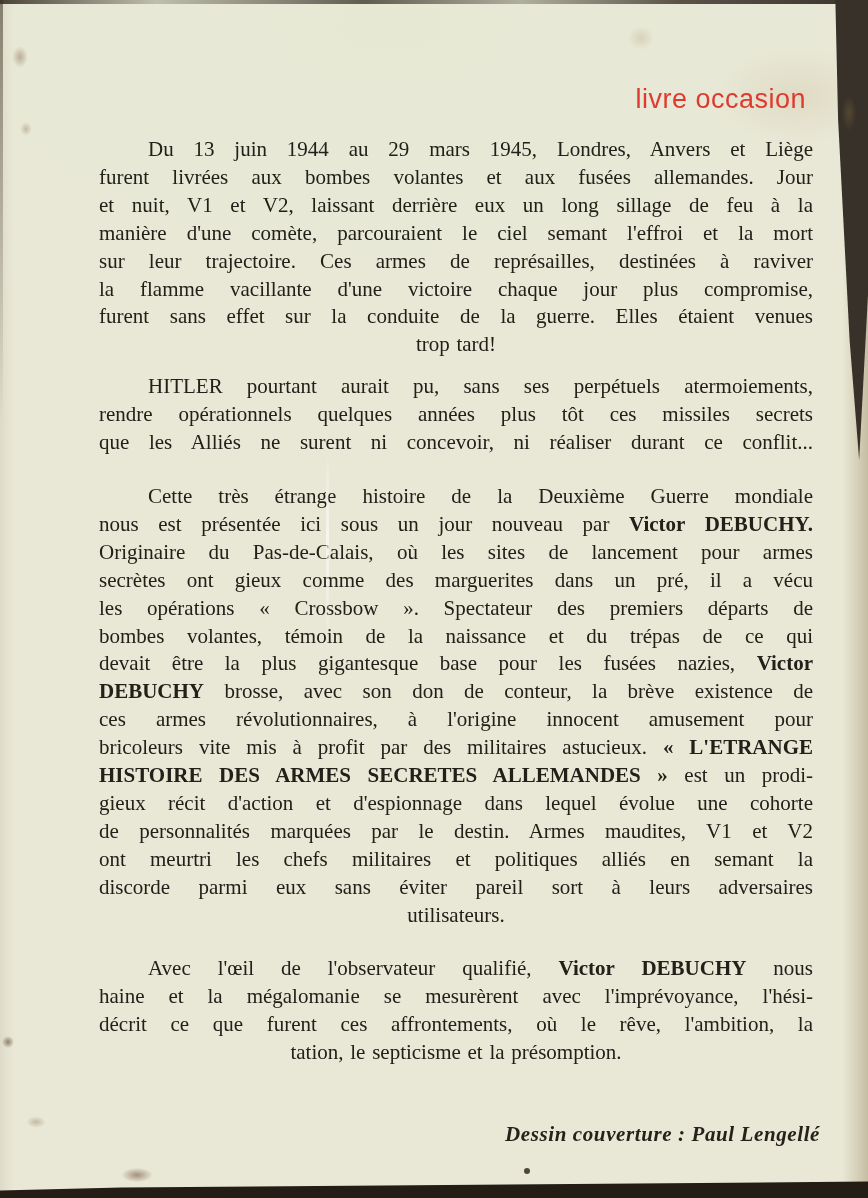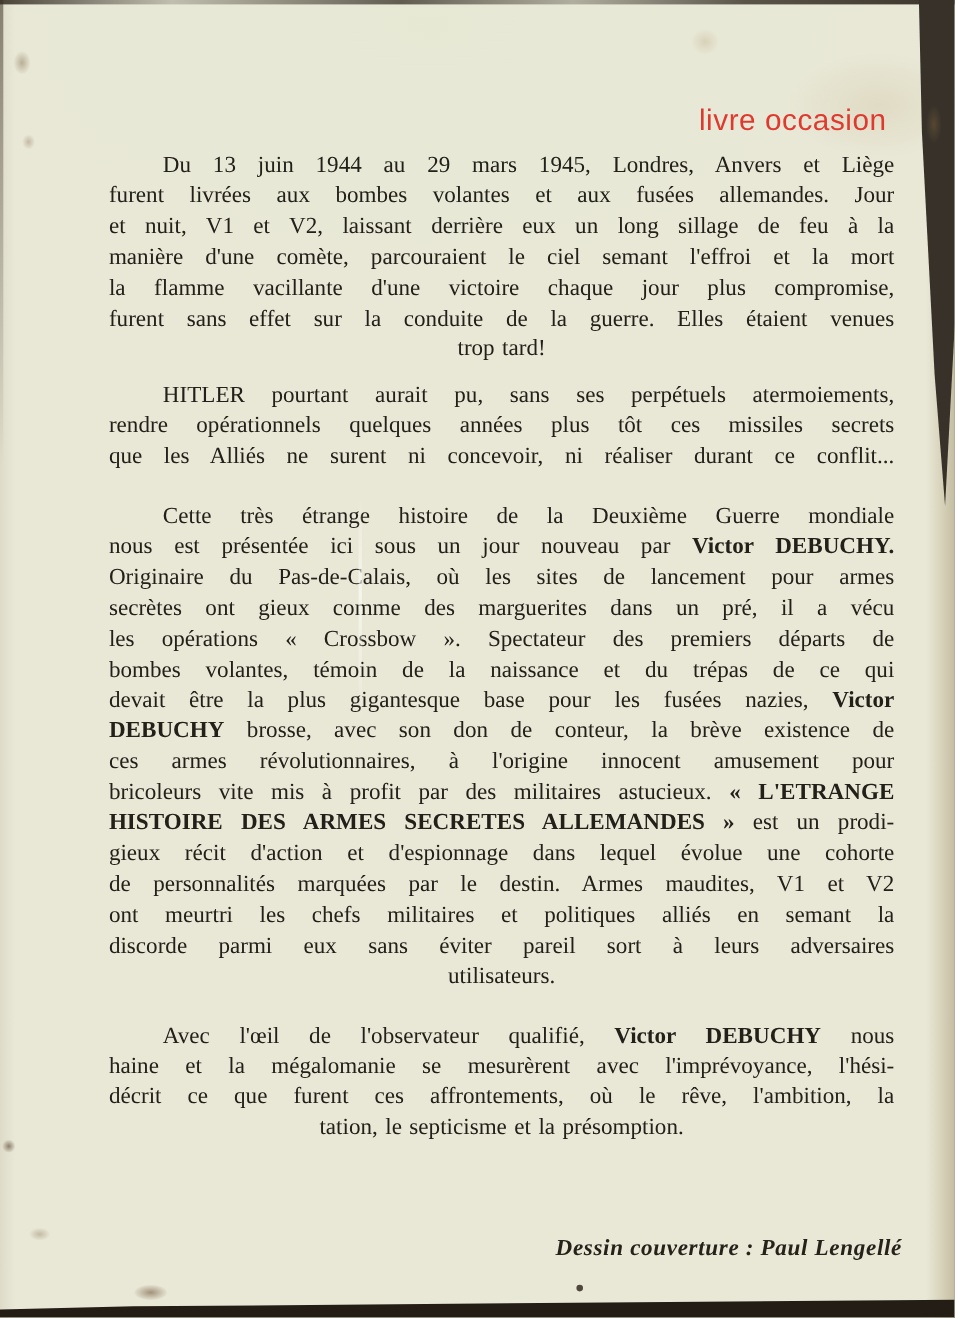--- a/index.html
+++ b/index.html
@@ -6,21 +6,21 @@
   .scan{
     position:relative;width:868px;height:1198px;overflow:hidden;
     background:
       radial-gradient(120px 70px at 92% 8%, rgba(190,172,128,.22), transparent 70%),
       radial-gradient(600px 320px at 45% 2%, rgba(228,232,210,.55), transparent 75%),
       linear-gradient(to right, rgba(120,100,70,.10), transparent 14px),
       linear-gradient(#e9e8d7,#e9e8d7);
     font-family:"Liberation Sans","DejaVu Sans",sans-serif;
     color:#222019;
   }
-  .stamp{position:absolute;top:94px;right:62px;font-size:27px;letter-spacing:.5px;}
+  .stamp{position:absolute;top:84px;right:62px;font-size:27px;letter-spacing:.5px;}
   .text-block{position:absolute;left:99px;top:136px;width:714px;font-size:21px;line-height:27.9px;word-spacing:1.5px;font-family:Liberation Serif, serif;}
   .line{text-align:center;}
   .just{text-align:justify;text-align-last:justify;}
   .indent{text-indent:49px;}
   .b{font-weight:bold;}
   .para + .para{margin-top:26px;}
   .para:nth-child(2){margin-top:14px;}
   .credit{
     position:absolute;top:1122px;right:48px;
     font-family:"Liberation Serif","DejaVu Serif",serif;
@@ -53,20 +53,21 @@
 <body>
 
 <div class="scan" style="color: rgb(34, 32, 25);">
   <div class="stamp" style="color: rgb(223, 58, 48);">livre occasion</div>
   <div class="text-block">
       <div class="para">
         <div class="line just indent"><span>Du 13 juin 1944 au 29 mars 1945, Londres, Anvers et Liège</span></div>
         <div class="line just"><span>furent livrées aux bombes volantes et aux fusées allemandes. Jour</span></div>
         <div class="line just"><span>et nuit, V1 et V2, laissant derrière eux un long sillage de feu à la</span></div>
         <div class="line just"><span>manière d'une comète, parcouraient le ciel semant l'effroi et la mort</span></div>
+        <div class="line just"><span>sur leur trajectoire. Ces armes de représailles, destinées à raviver</span></div>
         <div class="line just"><span>la flamme vacillante d'une victoire chaque jour plus compromise,</span></div>
         <div class="line just"><span>furent sans effet sur la conduite de la guerre. Elles étaient venues</span></div>
         <div class="line"><span>trop tard!</span></div>
       </div>
       <div class="para">
         <div class="line just indent"><span>HITLER pourtant aurait pu, sans ses perpétuels atermoiements,</span></div>
         <div class="line just"><span>rendre opérationnels quelques années plus tôt ces missiles secrets</span></div>
         <div class="line just"><span>que les Alliés ne surent ni concevoir, ni réaliser durant ce conflit...</span></div>
       </div>
       <div class="para">

